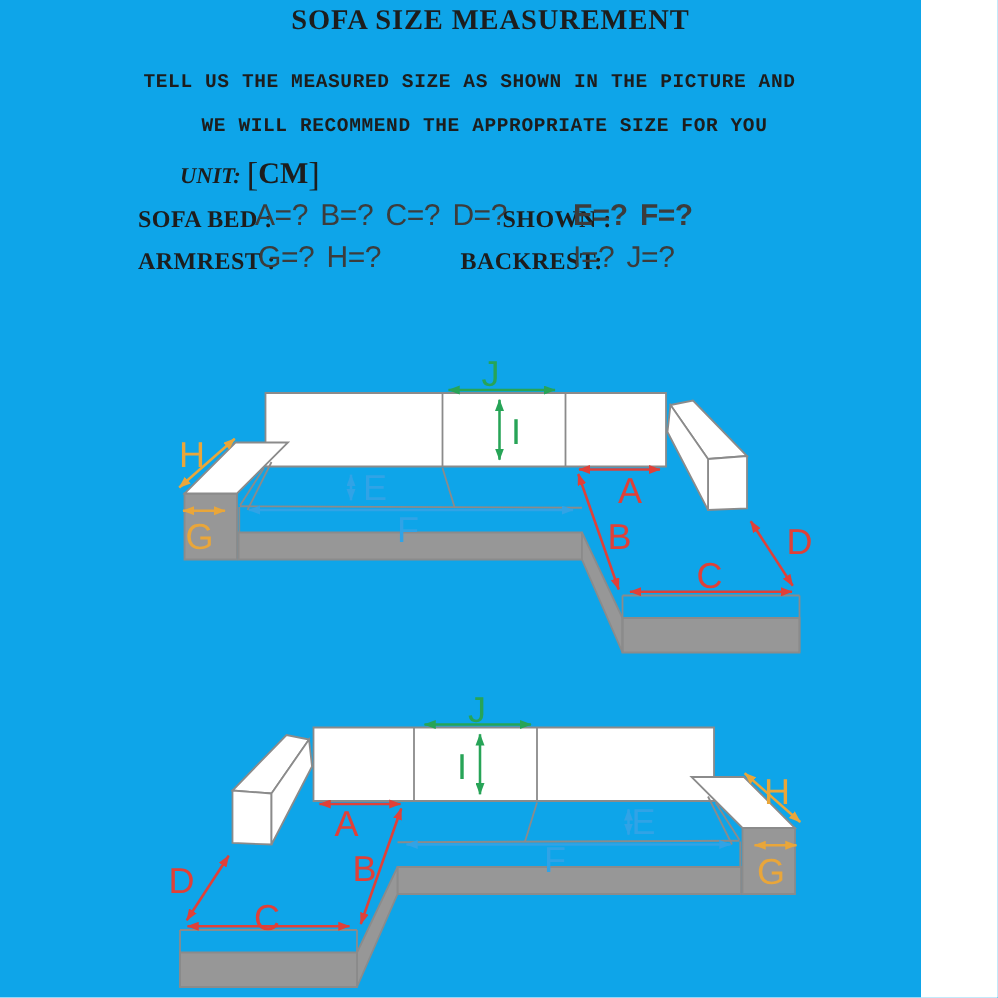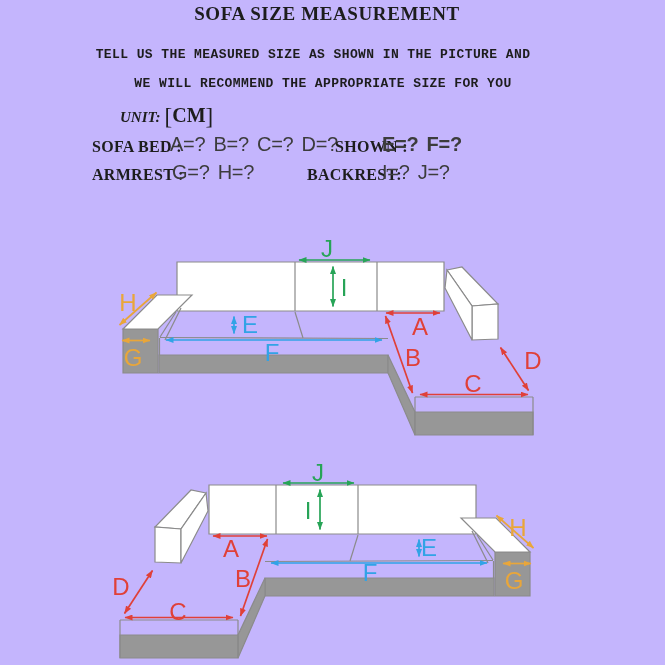--- a/index.html
+++ b/index.html
@@ -1,16 +1,16 @@
 <!DOCTYPE html>
 <html><head>
 <meta charset="utf-8">
 <style>
   html,body{margin:0;padding:0;background:#fff;}
-  #page{position:relative;width:665px;height:665px;background:#c4b5fd;overflow:hidden;
+  #page{position:relative;width:614px;height:665px;background:#0ea5e9;overflow:hidden;
         font-family:"Liberation Serif", serif;color:#1d1d1d;}
   .abs{position:absolute;white-space:nowrap;}
   .ctr{transform:translateX(-50%);}
   .title{font-size:19px;font-weight:700;letter-spacing:.6px;}
   .sub{font-size:13px;font-weight:700;letter-spacing:.4px;font-family:Liberation Mono, monospace;}
   .serifLab{font-size:16px;font-weight:700;letter-spacing:.3px;}
   .unitLab{font-size:15px;font-weight:700;font-style:italic;}
   .vals{font-family:"Liberation Sans", sans-serif;font-size:20px;font-weight:400;
         color:#3c3c3c;letter-spacing:-.3px;word-spacing:3px;}
   .bracket{font-size:23px;font-weight:400;vertical-align:-2px;}

